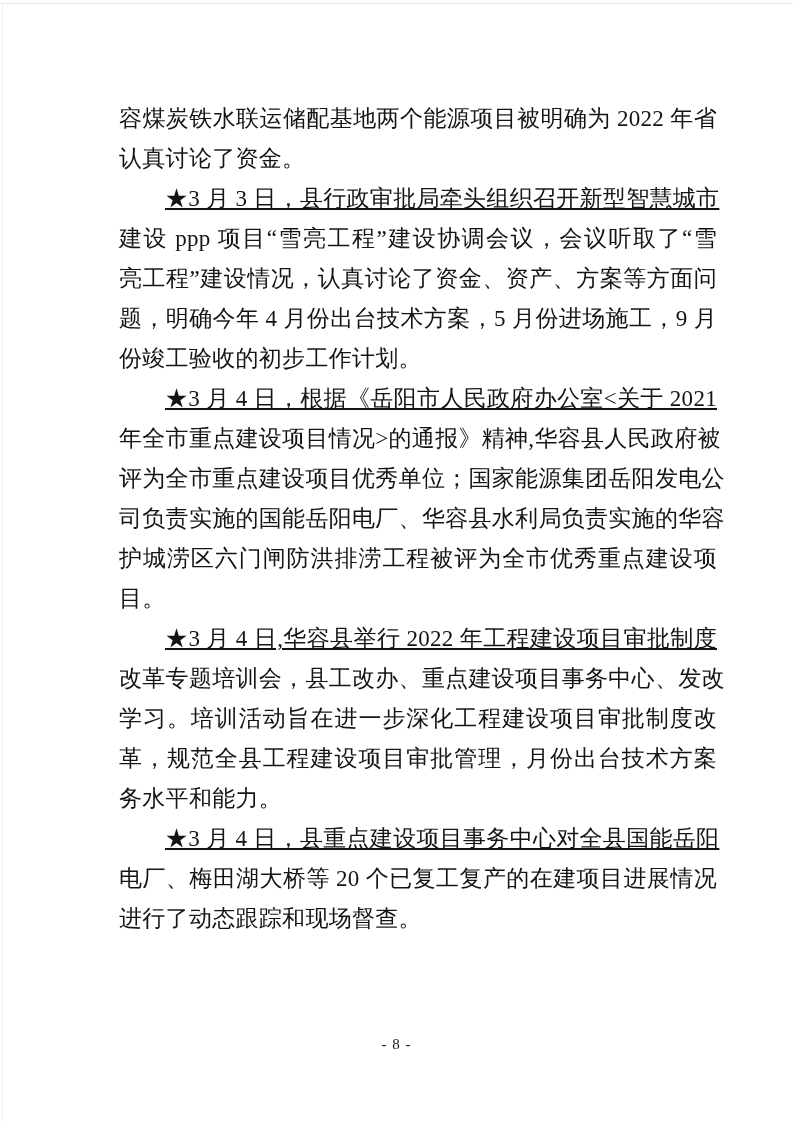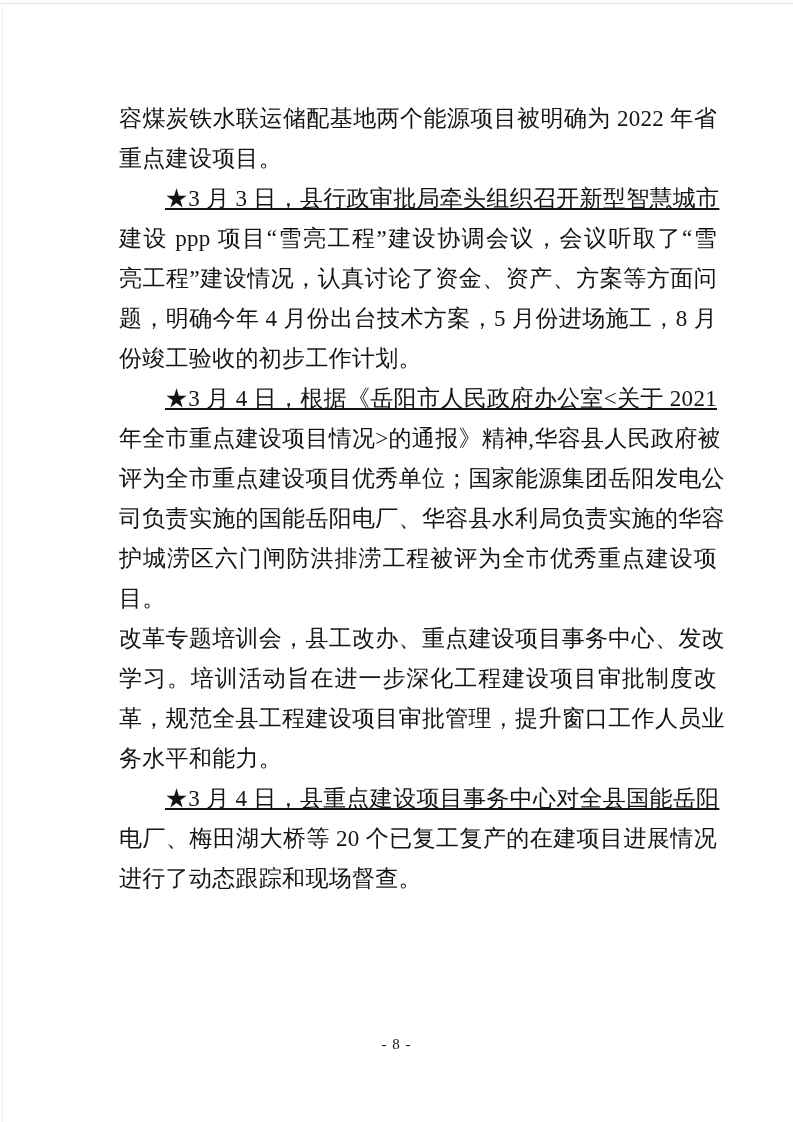--- a/index.html
+++ b/index.html
@@ -61,41 +61,42 @@
 </style>
 </head>
 <body>
 
 <main>
   <div class="edge-top"></div>
   <div class="edge-left"></div>
   <section class="content" id="doc-body">
       <div>
         <div class="line">容煤炭铁水联运储配基地两个能源项目被明确为 2022 年省</div>
-        <div class="line last">重点建设项目。</div>
+        <div class="line last">认真讨论了资金。</div>
       </div>
       <div>
         <div class="line indent">★3 月 3 日，县行政审批局牵头组织召开新型智慧城市</div>
         <div class="line">建设 ppp 项目“雪亮工程”建设协调会议，会议听取了“雪</div>
         <div class="line">亮工程”建设情况，认真讨论了资金、资产、方案等方面问</div>
-        <div class="line">题，明确今年 4 月份出台技术方案，5 月份进场施工，8 月</div>
+        <div class="line">题，明确今年 4 月份出台技术方案，5 月份进场施工，9 月</div>
         <div class="line last">份竣工验收的初步工作计划。</div>
       </div>
       <div>
         <div class="line indent">★3 月 4 日，根据《岳阳市人民政府办公室&lt;关于 2021</div>
         <div class="line">年全市重点建设项目情况&gt;的通报》精神,华容县人民政府被</div>
         <div class="line">评为全市重点建设项目优秀单位；国家能源集团岳阳发电公</div>
         <div class="line">司负责实施的国能岳阳电厂、华容县水利局负责实施的华容</div>
         <div class="line">护城涝区六门闸防洪排涝工程被评为全市优秀重点建设项</div>
         <div class="line last">目。</div>
       </div>
       <div>
+        <div class="line indent">★3 月 4 日,华容县举行 2022 年工程建设项目审批制度</div>
         <div class="line">改革专题培训会，县工改办、重点建设项目事务中心、发改</div>
         <div class="line">学习。培训活动旨在进一步深化工程建设项目审批制度改</div>
-        <div class="line">革，规范全县工程建设项目审批管理，提升窗口工作人员业</div>
+        <div class="line">革，规范全县工程建设项目审批管理，月份出台技术方案</div>
         <div class="line last">务水平和能力。</div>
       </div>
       <div>
         <div class="line indent">★3 月 4 日，县重点建设项目事务中心对全县国能岳阳</div>
         <div class="line">电厂、梅田湖大桥等 20 个已复工复产的在建项目进展情况</div>
         <div class="line last">进行了动态跟踪和现场督查。</div>
       </div>
     </section>
   <footer class="page-number">- 8 -</footer>
 </main>

